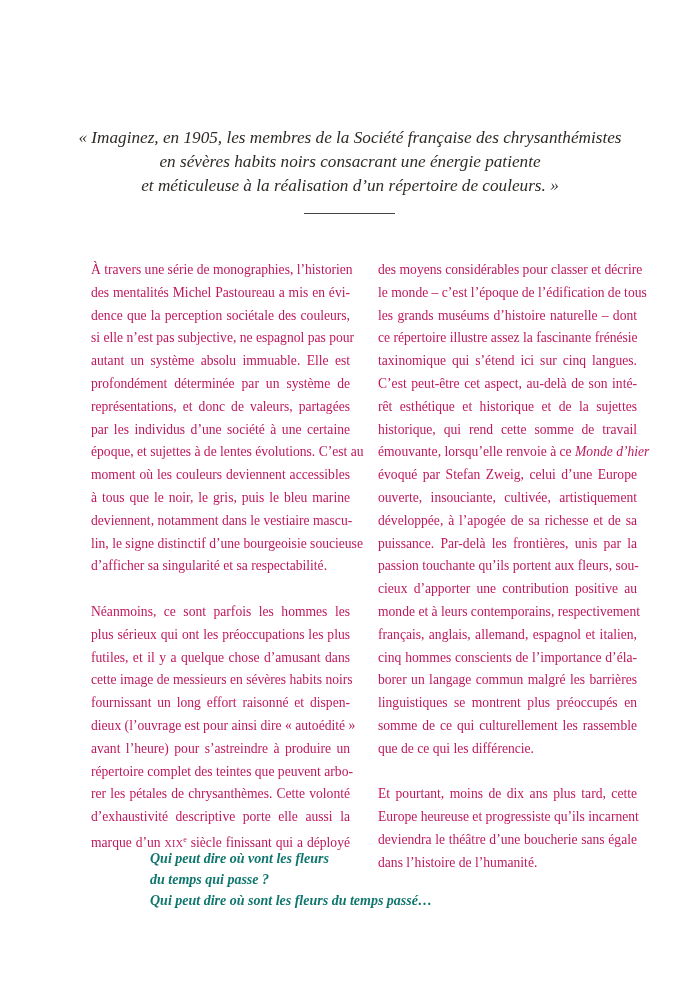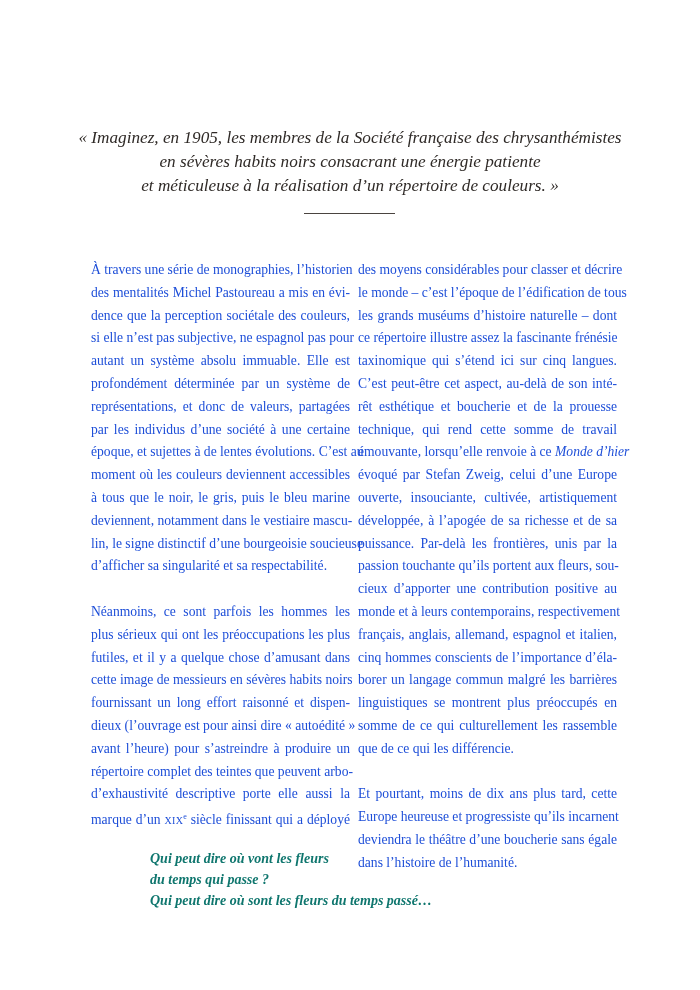--- a/index.html
+++ b/index.html
@@ -40,25 +40,25 @@
       width: 91px;
       height: 0;
       border-top: 1.3px solid #4a4440;
     }
     .column {
       position: absolute;
       top: 259px;
       width: 259px;
       font-size: 13.6px;
       line-height: 22.8px;
-      color: #1d4ed8;
+      color: #be185d;
       text-align: justify;
     }
     .column.left { left: 91px; }
-    .column.right { left: 358px; }
+    .column.right { left: 378px; }
     .column .line {
       display: block;
       white-space: nowrap;
       text-align: justify;
       text-align-last: justify;
       height: 22.8px;
     }
     .column .line.last {
       text-align-last: left;
     }
@@ -113,35 +113,36 @@
     <span class="para-gap"></span>
     <div>
       <span class="line">Néanmoins, ce sont parfois les hommes les</span>
       <span class="line">plus sérieux qui ont les préoccupations les plus</span>
       <span class="line">futiles, et il y a quelque chose d’amusant dans</span>
       <span class="line">cette image de messieurs en sévères habits noirs</span>
       <span class="line">fournissant un long effort raisonné et dispen-</span>
       <span class="line">dieux (l’ouvrage est pour ainsi dire « autoédité »</span>
       <span class="line">avant l’heure) pour s’astreindre à produire un</span>
       <span class="line">répertoire complet des teintes que peuvent arbo-</span>
+      <span class="line">rer les pétales de chrysanthèmes. Cette volonté</span>
       <span class="line">d’exhaustivité descriptive porte elle aussi la</span>
       <span class="line"><span>marque d’un </span><span class="smallcaps">xix</span><span class="sup">e</span><span> siècle finissant qui a déployé</span></span>
     </div>
   </div>
 
   <div class="column right">
     <div>
       <span class="line">des moyens considérables pour classer et décrire</span>
       <span class="line">le monde – c’est l’époque de l’édification de tous</span>
       <span class="line">les grands muséums d’histoire naturelle – dont</span>
       <span class="line">ce répertoire illustre assez la fascinante frénésie</span>
       <span class="line">taxinomique qui s’étend ici sur cinq langues.</span>
       <span class="line">C’est peut-être cet aspect, au-delà de son inté-</span>
-      <span class="line">rêt esthétique et boucherie et de la prouesse</span>
-      <span class="line">technique, qui rend cette somme de travail</span>
+      <span class="line">rêt esthétique et historique et de la sujettes</span>
+      <span class="line">historique, qui rend cette somme de travail</span>
       <span class="line"><span>émouvante, lorsqu’elle renvoie à ce </span><span class="it">Monde d’hier</span></span>
       <span class="line">évoqué par Stefan Zweig, celui d’une Europe</span>
       <span class="line">ouverte, insouciante, cultivée, artistiquement</span>
       <span class="line">développée, à l’apogée de sa richesse et de sa</span>
       <span class="line">puissance. Par-delà les frontières, unis par la</span>
       <span class="line">passion touchante qu’ils portent aux fleurs, sou-</span>
       <span class="line">cieux d’apporter une contribution positive au</span>
       <span class="line">monde et à leurs contemporains, respectivement</span>
       <span class="line">français, anglais, allemand, espagnol et italien,</span>
       <span class="line">cinq hommes conscients de l’importance d’éla-</span>

